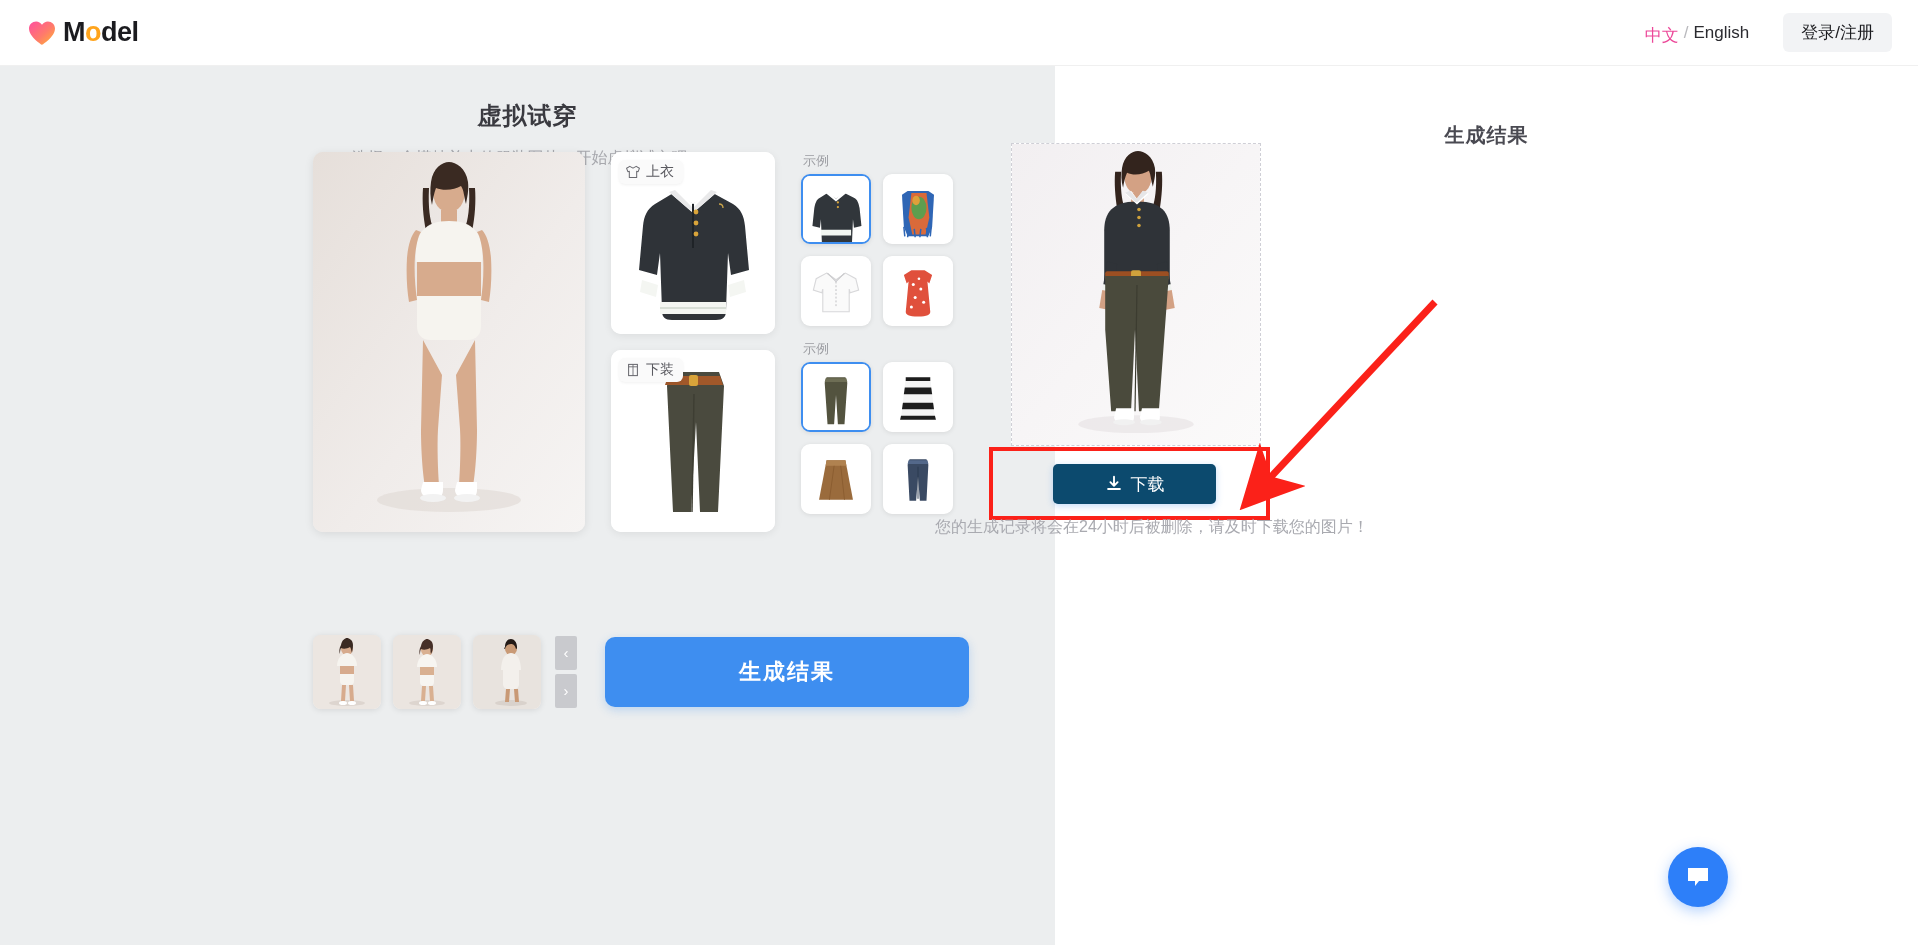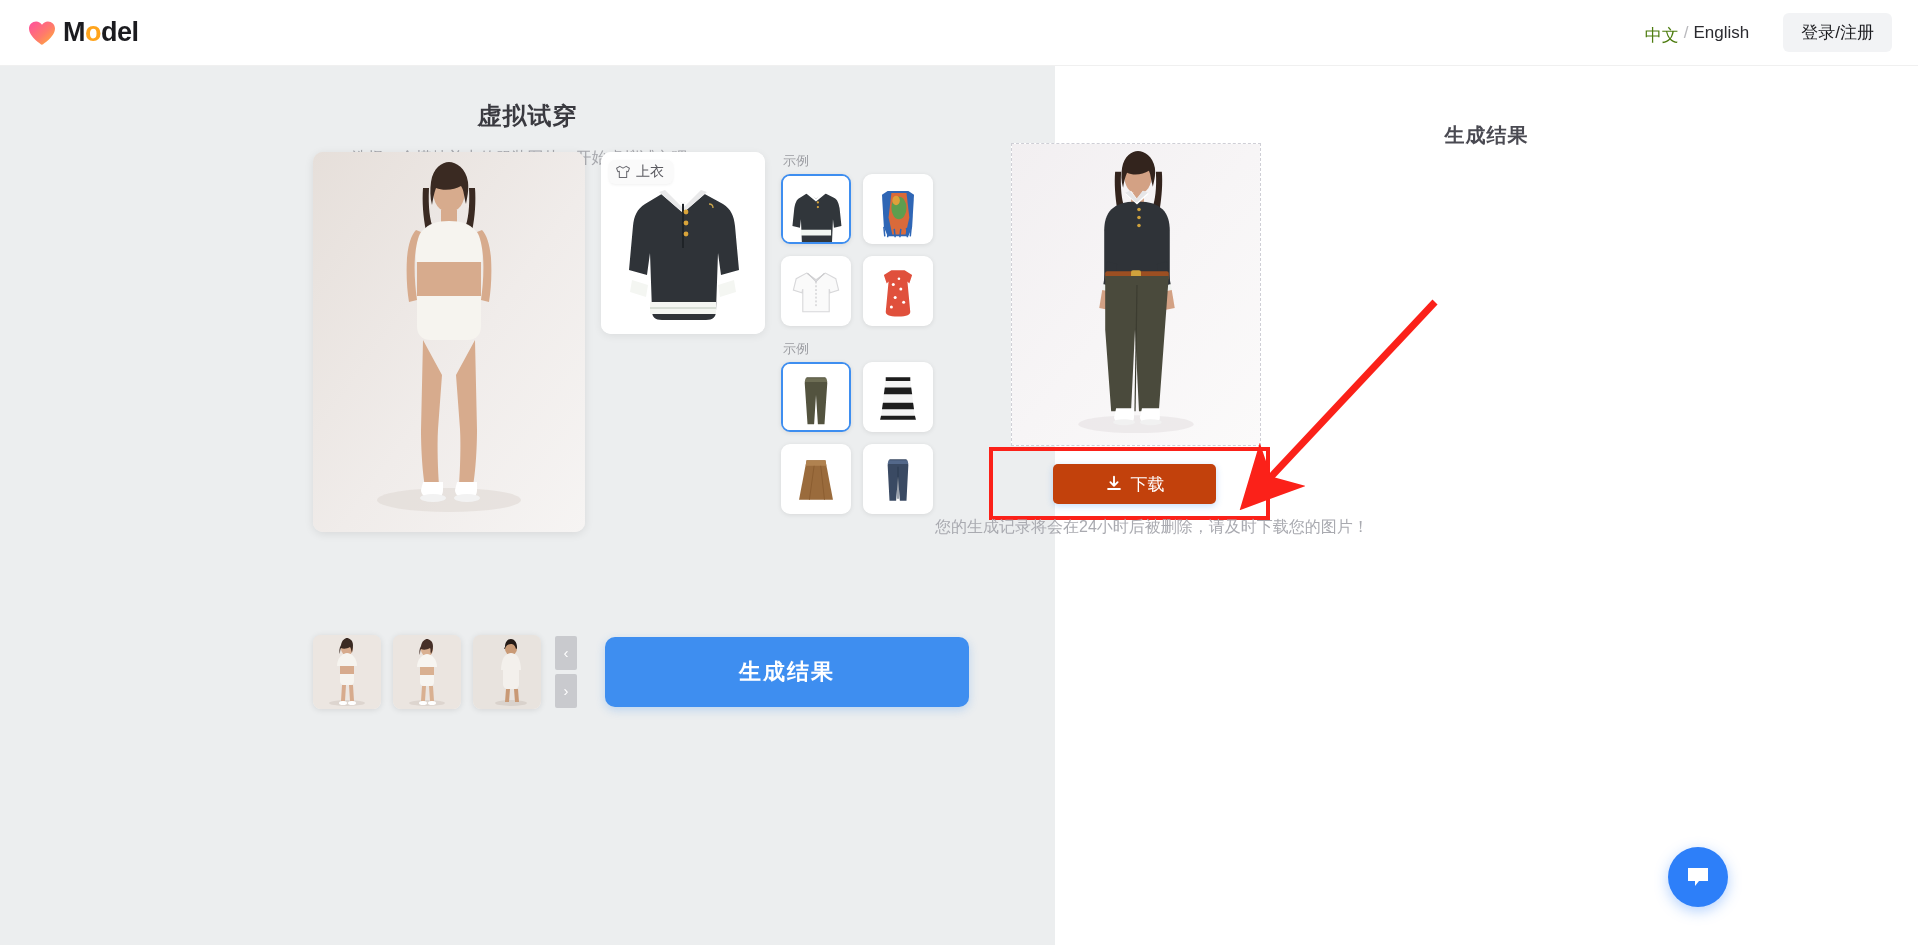--- a/index.html
+++ b/index.html
@@ -16,21 +16,21 @@
     background:#ffffff; display:flex; align-items:center;
     border-bottom: 1px solid #f0f0f0;
   }
   .logo-wrap { display:flex; align-items:center; margin-left:28px; gap:7px; }
   .heart-icon { width:28px; height:26px; display:block; }
   .logo-text { font-size:27px; font-weight:700; letter-spacing:-0.5px; color:#1b1b1f; line-height:1; }
   .logo-text .o { color:#ffa41c; }
 
   .header-right { margin-left:auto; display:flex; align-items:center; gap:34px; margin-right:26px; }
   .lang { font-size:17px; color:#6d6d72; display:flex; align-items:center; gap:5px; }
-  .lang .zh { color:#4d7c0f; cursor:pointer;margin-top:6px; }
+  .lang .zh { color:#ec4899; cursor:pointer;margin-top:6px; }
   .lang .sep { color:#b9b9bd; }
   .lang .en { color:#2b2b30; cursor:pointer; }
   .auth-btn {
     font-size:17px; color:#1b1b1f; background:#f2f3f5;
     padding:8px 18px; border-radius:6px; border:none; cursor:pointer;
     font-family:inherit; white-space:nowrap;
   }
 
   
   .left-panel {
@@ -51,21 +51,21 @@
     text-align:center; font-size:16px; color:#a7a8ad; margin-top:16px;
   }
   .right-title {
     text-align:center; font-size:20px; font-weight:700; color:#4a4a52;
     margin-top:56px; letter-spacing:1px;
   }
 
   
   .builder {
     position:absolute; left:313px; top:152px; width:690px; height:420px;
-    display:flex; gap:16px;
+    display:flex; gap:26px;
   }
 
   
   .model-card {
     width:272px; height:380px; border-radius:10px;
     background:linear-gradient(160deg,#e8e2dd 0%,#efeae6 40%,#f4f1ef 100%);
     box-shadow:0 2px 10px rgba(0,0,0,.09);
     position:relative; overflow:hidden; cursor:pointer;
   }
   .model-card svg { position:absolute; inset:0; width:100%; height:100%; }
@@ -129,21 +129,21 @@
     position:absolute; left:1011px; top:143px; width:250px; height:303px;
     border:1px dashed #cfcfd6; background:#fff; overflow:hidden;
   }
   .result-frame svg { position:absolute; inset:0; width:100%; height:100%; }
   .download-hit {
     position:absolute; left:989px; top:447px; width:281px; height:73px;
     border:4px solid #fb2119; background:transparent;
   }
   .download-btn {
     position:absolute; left:1053px; top:464px; width:163px; height:40px;
-    background:#c2410c; border:none; border-radius:5px; color:#fff;
+    background:#0c4a6e; border:none; border-radius:5px; color:#fff;
     font-size:17px; display:flex; align-items:center; justify-content:center;
     gap:8px; cursor:pointer; font-family:inherit;
     box-shadow:0 2px 7px rgba(62,142,240,.3);
   }
   .download-btn svg { width:18px; height:18px; }
   .result-note {
     position:absolute; left:935px; top:517px; width:400px;
     text-align:center; font-size:16px; color:#a9aab0; white-space:nowrap;
   }
   .arrow-svg { position:absolute; left:1230px; top:290px; width:220px; height:230px; pointer-events:none; }
@@ -245,20 +245,36 @@
           <path d="M108 52c3 0 4 2 4 4" stroke="#c6a24a" stroke-width="1.4" fill="none"></path>
         </svg>
         <div class="garment-tag">
           <svg viewBox="0 0 20 20">
             <path d="M6 3l4 2.2L14 3l4 2.4-1.6 4.2-1.8-.6V17H5.4V9l-1.8.6L2 5.4z" fill="none" stroke="#6a6a70" stroke-width="1.3" stroke-linejoin="round"></path>
           </svg>
           <span>上衣</span>
         </div>
       </div>
 
+      <div class="garment-card">
+        <svg class="art" viewBox="0 0 164 182">
+          <rect width="164" height="182" fill="#ffffff"></rect>
+          <path d="M58 22h50l5 14-6 126h-18l-4-90-5 90H62l-6-126z" fill="#4a4a3e"></path>
+          <path d="M57 26h52l3 9H54z" fill="#a1582a"></path>
+          <rect x="78" y="25" width="9" height="11" rx="2" fill="#d9a43a"></rect>
+          <path d="M83 44l-2 118" stroke="#3e3e33" stroke-width="1.4"></path>
+        </svg>
+        <div class="garment-tag">
+          <svg viewBox="0 0 20 20">
+            <rect x="4.5" y="3" width="11" height="14" fill="none" stroke="#6a6a70" stroke-width="1.3"></rect>
+            <path d="M10 3v14M4.5 6h11" stroke="#6a6a70" stroke-width="1.1"></path>
+          </svg>
+          <span>下装</span>
+        </div>
+      </div>
     </div>
 
     <div class="thumbs-col">
       <div class="thumb-section-label">示例</div>
       <div class="thumb-grid">
         <div class="thumb selected">
           <svg viewBox="0 0 70 70">
             <rect width="70" height="70" fill="#fff"></rect>
             <path d="M26 18l9 6 9-6 10 5c4 2 5 6 6 11l2 19-8 2-1-9-1 24c0 3-2 4-5 4H25c-3 0-5-1-5-4l-1-24-1 9-8-2 2-19c1-5 2-9 6-11z" fill="#31363b"></path>
             <path d="M27 17l8 7 8-7 3 1-11 9-11-9z" fill="#fff"></path>

